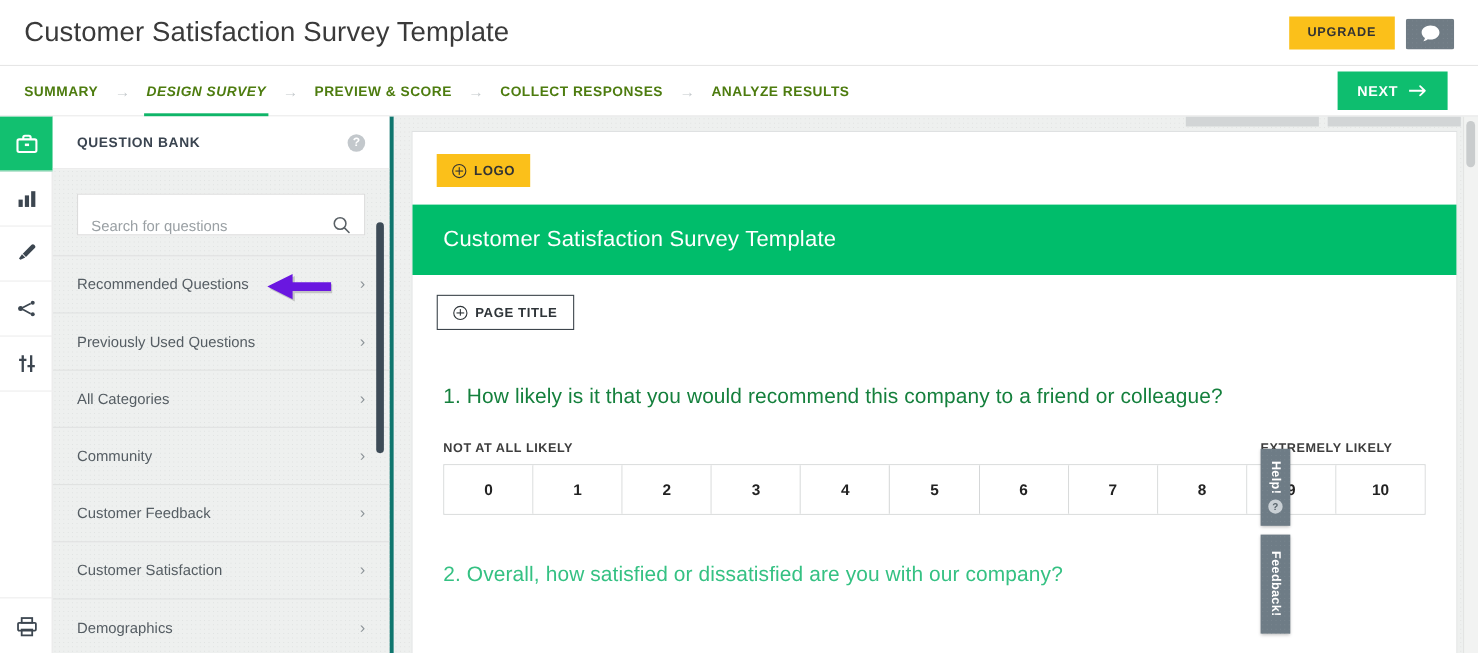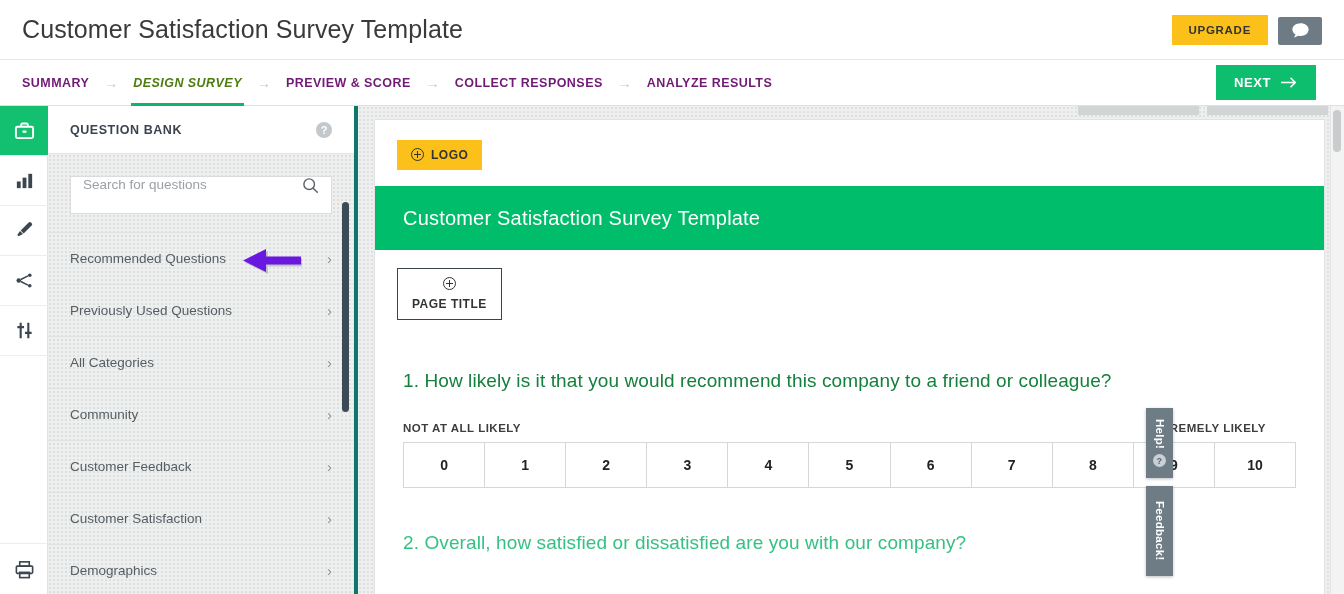--- a/index.html
+++ b/index.html
@@ -40,21 +40,21 @@
 
   
   .navbar {
     position:absolute; left:0; top:60px; width:1344px; height:46px;
     background:#fff; border-bottom:1px solid #e0e0e0;
     display:flex; align-items:center;
   }
   .nav-items { display:flex; align-items:center; margin-left:20px; height:46px; }
   .nav-step {
     font-size:12.5px; font-weight:700; letter-spacing:0.45px;
-    color:#701a75; cursor:pointer; height:46px; display:flex;
+    color:#4d7c0f; cursor:pointer; height:46px; display:flex;
     align-items:center; position:relative; padding:0 2px;
   }
   .nav-step.active { color:#4d7c0f;font-style:italic; }
   .nav-step.active::after {
     content:""; position:absolute; left:0; right:0; bottom:0;
     height:3px; background:#0fb568;
   }
   .nav-sep {
     color:#c4c9cc; font-size:14px; margin:0 13px; user-select:none;
     display:flex; align-items:center;
@@ -99,21 +99,21 @@
   }
   .qbank-body {
     height:440px; position:relative;
     background:#eef0ef;
     background-image: radial-gradient(#dcdfde 0.75px, transparent 0.75px);
     background-size: 4px 4px;
     overflow:hidden;
   }
   .search-wrap { padding:22px 22px 18px 22px; }
   .search-box {
-    display:flex; align-items:flex-start; background:#fff;
+    display:flex; align-items:flex-end; background:#fff;
     border:1px solid #dcdcdc; height:38px; padding:0 12px;
   }
   .search-box input {
     flex:1; border:none; outline:none; font-size:13.5px;
     color:#3a3a3a; font-family:inherit; background:transparent;
   }
   .search-box input::placeholder { color:#9aa0a4; }
   .cat-list { border-top:1px solid #e0e2e1; }
   .cat-item {
     height:52px; display:flex; align-items:center;
@@ -147,21 +147,21 @@
   .cut-btn { flex:1; background:#d2d5d6; }
 
   .survey-card {
     position:absolute; left:16px; top:13px; width:951px; height:520px;
     background:#fff; border:1px solid #dfe1e2;
   }
   .logo-btn {
     margin:20px 0 0 22px; background:#fbc01a; color:#333; border:none;
     font-size:12px; font-weight:700; letter-spacing:0.5px;
     padding:8px 14px; cursor:pointer; font-family:inherit;
-    display:inline-flex; align-items:flex-start; gap:7px;
+    display:inline-flex; align-items:flex-end; gap:7px;
   }
   .plus-circle {
     width:13px; height:13px; border:1.4px solid currentColor;
     border-radius:50%; position:relative; display:inline-block;
   }
   .plus-circle::before, .plus-circle::after {
     content:""; position:absolute; background:currentColor;
   }
   .plus-circle::before { left:2.2px; right:2.2px; top:5.1px; height:1.3px; }
   .plus-circle::after { top:2.2px; bottom:2.2px; left:5.1px; width:1.3px; }
@@ -170,21 +170,21 @@
     margin-top:16px; height:64px; background:#00bd6b;
     display:flex; align-items:center; padding-left:28px;
   }
   .green-banner-text {
     color:#fff; font-size:20px; font-weight:400; letter-spacing:0.2px;
   }
   .page-title-btn {
     margin:18px 0 0 22px; background:#fff; color:#2e3438;
     border:1px solid #3d454c; font-size:12px; font-weight:700;
     letter-spacing:0.5px; padding:8px 14px; cursor:pointer;
-    font-family:inherit; display:inline-flex; align-items:center; gap:7px;flex-direction:column;
+    font-family:inherit; display:inline-flex; align-items:center; gap:7px;
   }
 
   .question-block { padding:0 28px; }
   .q-text {
     margin-top:50px; font-size:19px; color:#15803d; font-weight:400;
     letter-spacing:0.1px;
   }
   .scale-labels {
     margin-top:30px; display:flex; justify-content:space-between;
     font-size:11.5px; font-weight:700; letter-spacing:0.5px; color:#3d3d3d;

